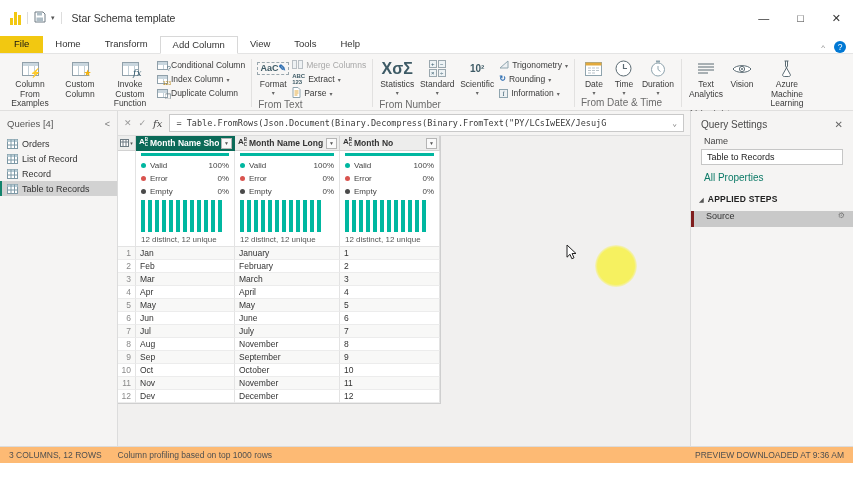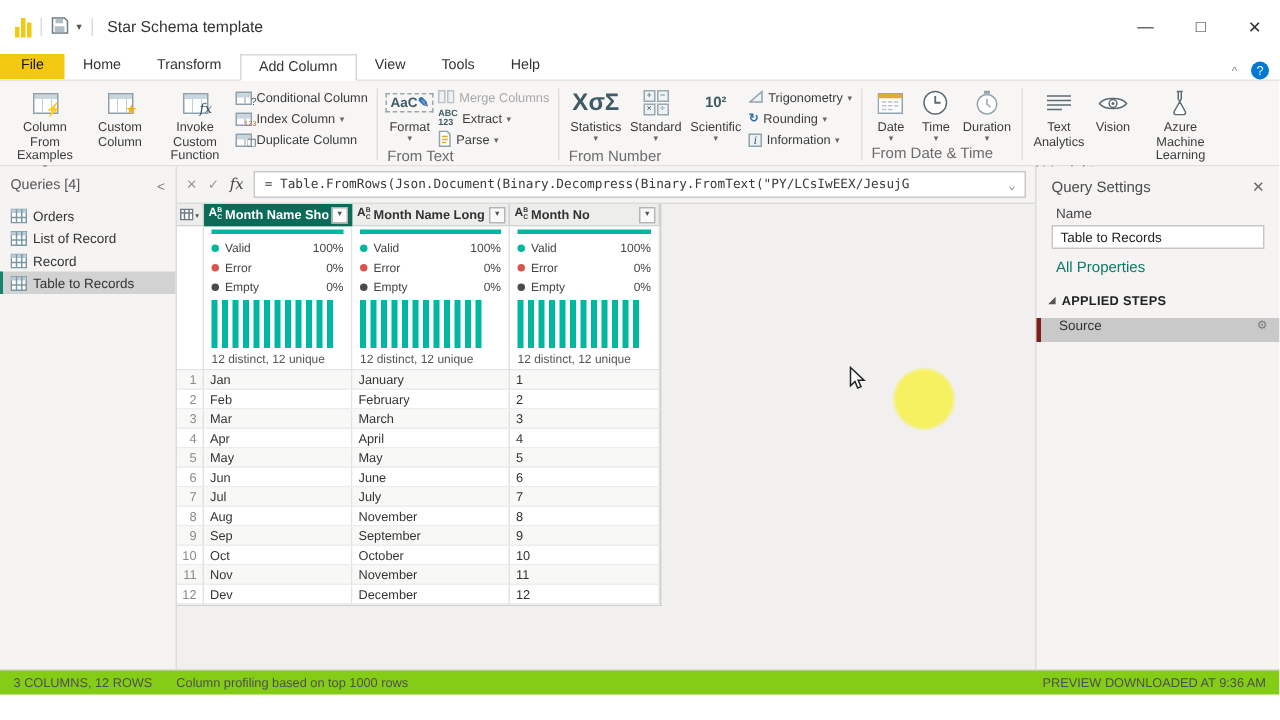--- a/index.html
+++ b/index.html
@@ -97,21 +97,21 @@
   .qs-close{color:#666;font-size:10px}
   .qs-section{padding:9px 8px 3px;font-weight:bold;font-size:8.5px;color:#222;display:flex;gap:4px;align-items:center;letter-spacing:.2px}
   .qs-tri{font-size:6px;color:#555}
   .qs-namelabel{padding:2px 13px 3px;color:#444;font-size:9px}
   .qs-input{margin:0 10px;height:16px;background:#fff;border:1px solid #c6c6c6;display:flex;align-items:center;padding:0 5px;font-size:9px;color:#222}
   .qs-link{padding:7px 13px 2px;color:#0c7a67;font-size:10px}
   .step{margin-top:4px;height:16px;background:#c9c9c9;border-left:3px solid #7f1d1d;display:flex;align-items:flex-start;padding:0 8px 0 12px;color:#333;font-size:9px}
   .step .gear{margin-left:auto;color:#7d7d7d;font-size:8px}
 
   
-  .statusbar{position:absolute;left:0;right:0;top:446px;height:17px;background:#84cc16;border-top:1px solid #dcdcdc;display:flex;align-items:center;padding:0 9px;font-size:8.5px;color:#4f4f4f}
+  .statusbar{position:absolute;left:0;right:0;top:446px;height:17px;background:#fdba74;border-top:1px solid #dcdcdc;display:flex;align-items:center;padding:0 9px;font-size:8.5px;color:#4f4f4f}
   .statusbar .note{margin-left:16px}
   .statusbar .right{margin-left:auto}
 
   
   .click-highlight{position:absolute;left:595px;top:245px;width:42px;height:42px;border-radius:50%;background:radial-gradient(circle,#f6f160 62%,rgba(246,241,96,0) 74%)}
   .cursor{position:absolute;left:566px;top:244px}
 </style>
 </head>
 <body>
 

